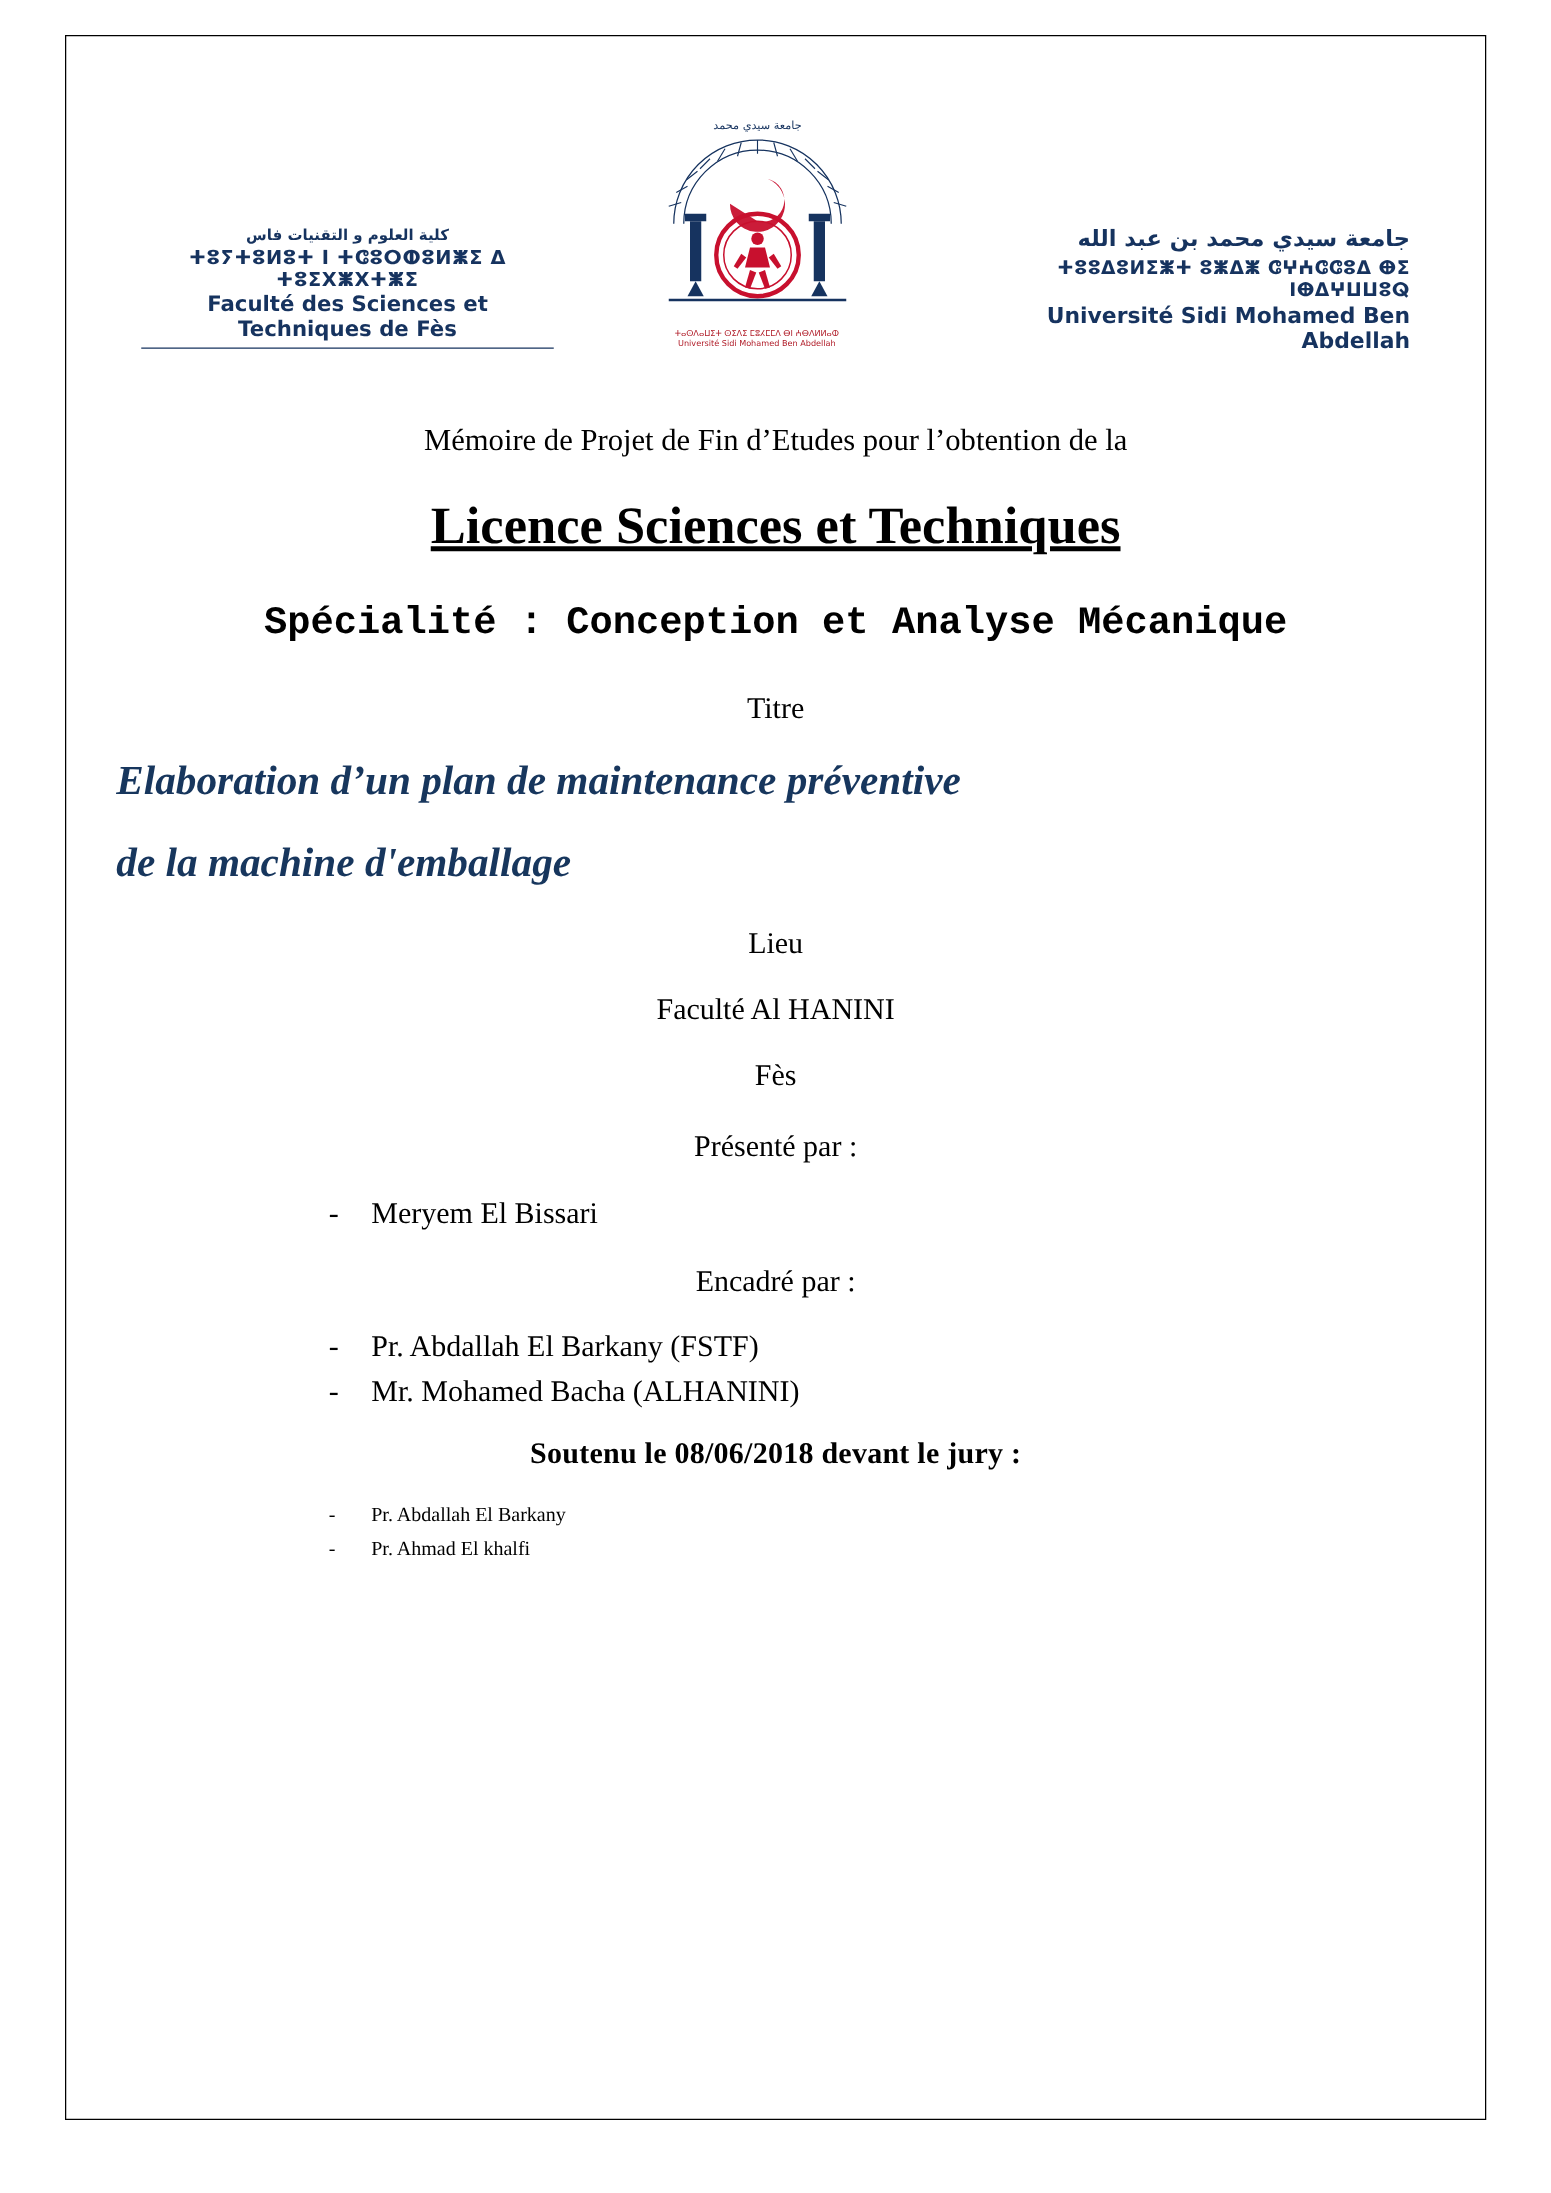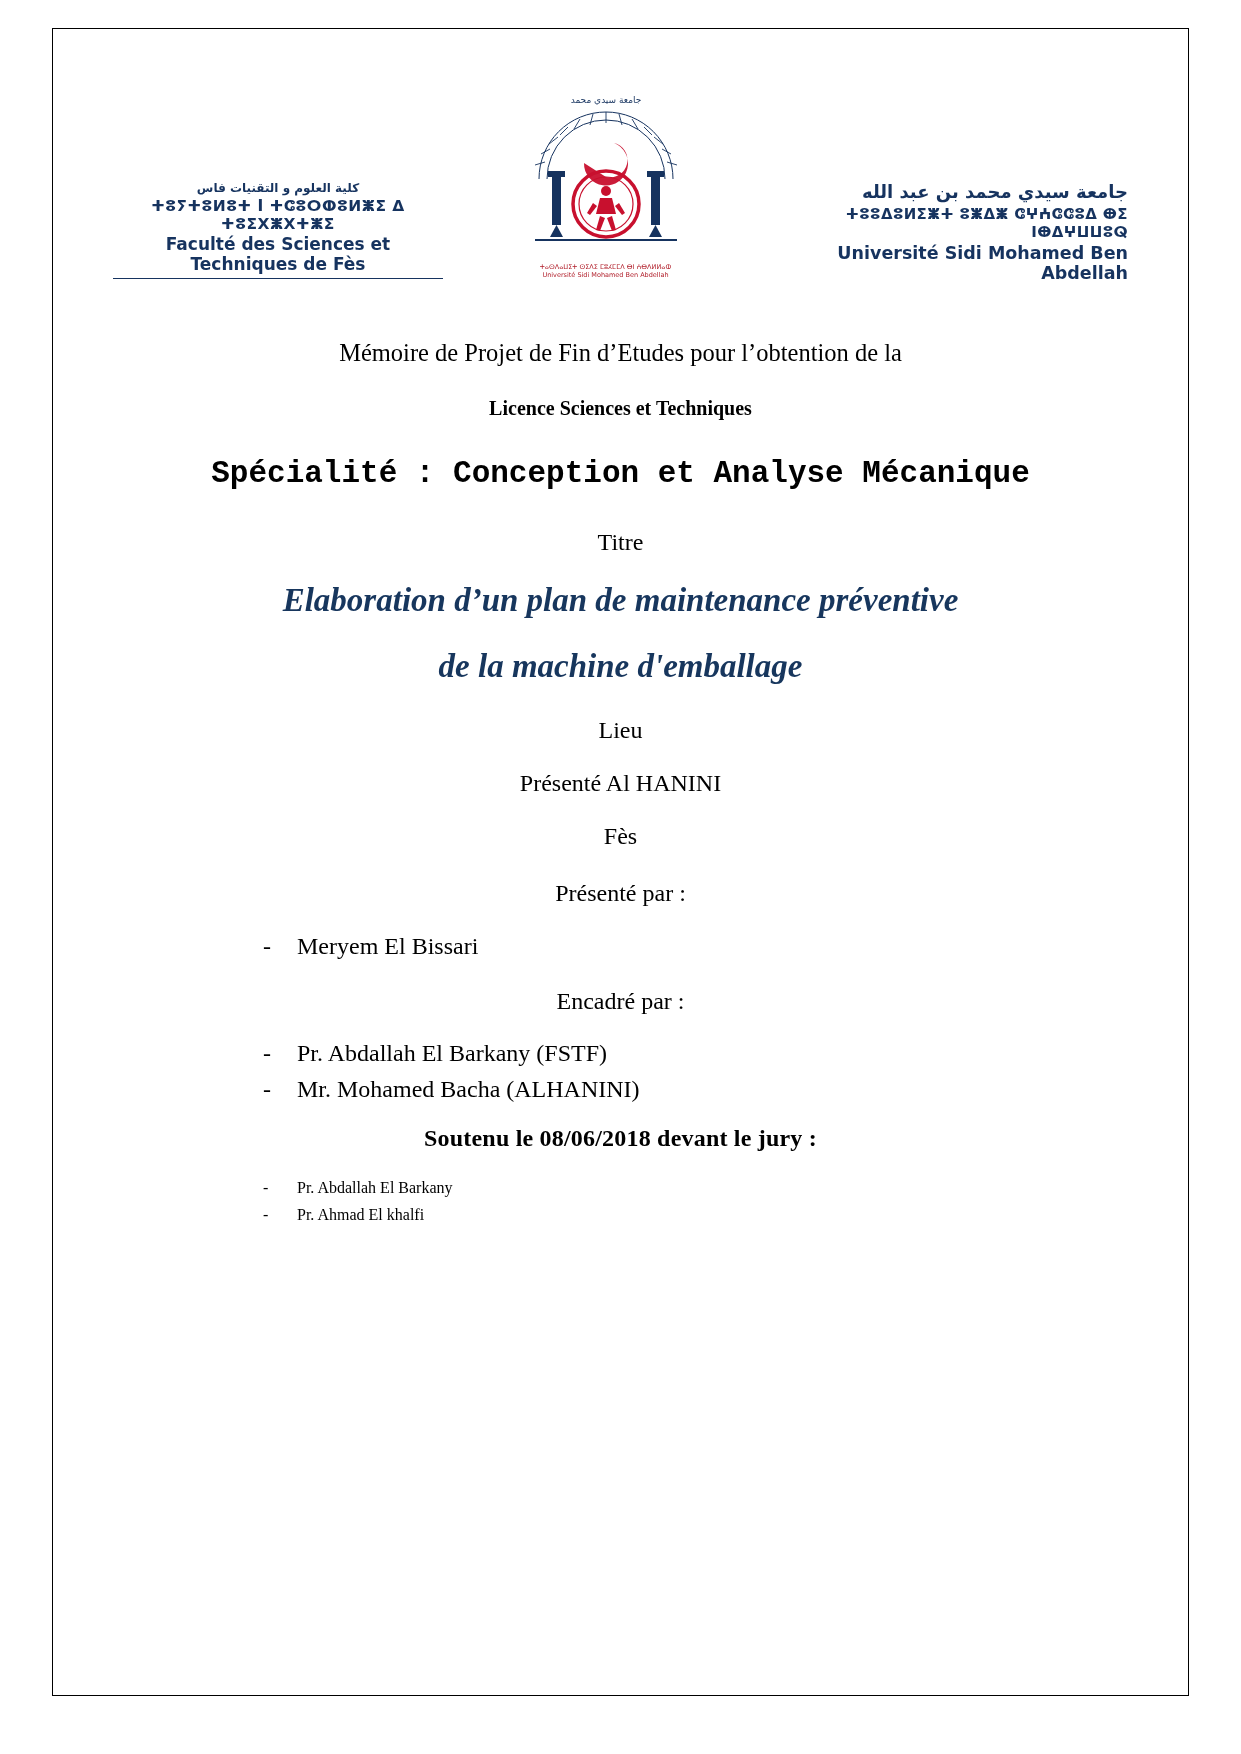--- a/index.html
+++ b/index.html
@@ -118,43 +118,44 @@
     font-weight: bold;
     color: #16335f;
     margin-top: 2px;
   }
   .line-intro {
     font-size: 24.5px;
     text-align: center;
     margin-top: 72px;
   }
   .degree {
-    font-size: 20px;
+    font-size: 42px;
     font-weight: bold;
     text-align: center;
     margin-top: 30px;
+    text-decoration: underline;
   }
   .speciality {
     font-size: 31px;
     font-weight: bold;
     text-align: center;
     margin-top: 36px;
     font-family: Liberation Mono, monospace;
   }
   .titre-label {
     font-size: 24px;
     text-align: center;
     margin-top: 38px;
   }
   .title-main {
     font-size: 33px;
     font-weight: bold;
     font-style: italic;
     color: #17365d;
-    text-align: center;
+    text-align: left;
     margin-top: 28px;
     line-height: 1.0;
   }
   .title-main .tl {
     display: block;
     margin-bottom: 33px;
   }
   .title-main .tl:last-child { margin-bottom: 0; }
 
   .lieu-label {
@@ -330,21 +331,21 @@
   <div class="speciality">Spécialité : Conception et Analyse Mécanique</div>
 
   <div class="titre-label">Titre</div>
 
   <div class="title-main">
     <span class="tl">Elaboration d’un plan de maintenance préventive</span>
     <span class="tl">de la machine d'emballage</span>
   </div>
 
   <div class="lieu-label">Lieu</div>
-  <div class="lieu-value">Présenté Al HANINI</div>
+  <div class="lieu-value">Faculté Al HANINI</div>
   <div class="lieu-city">Fès</div>
 
   <div class="presente-label">Présenté par :</div>
 
   <ul class="name-list">
     <li>Meryem  El Bissari</li>
   </ul>
 
   <div class="encadre-label">Encadré par :</div>
 

